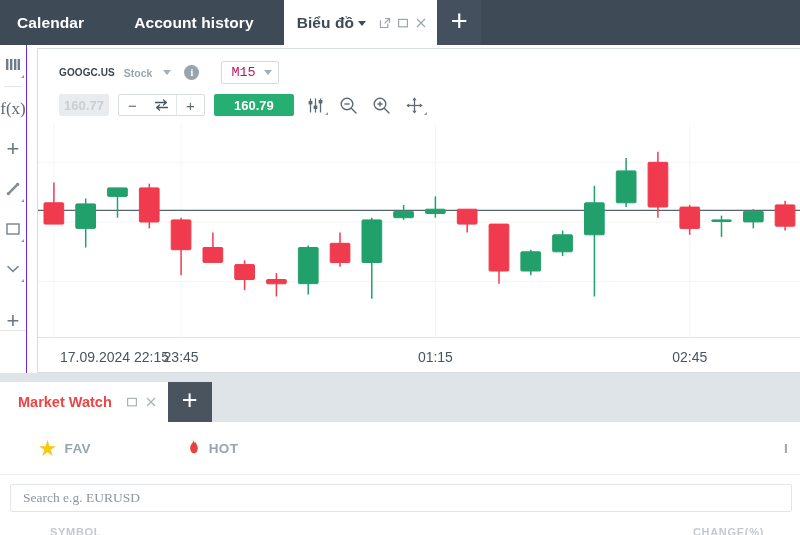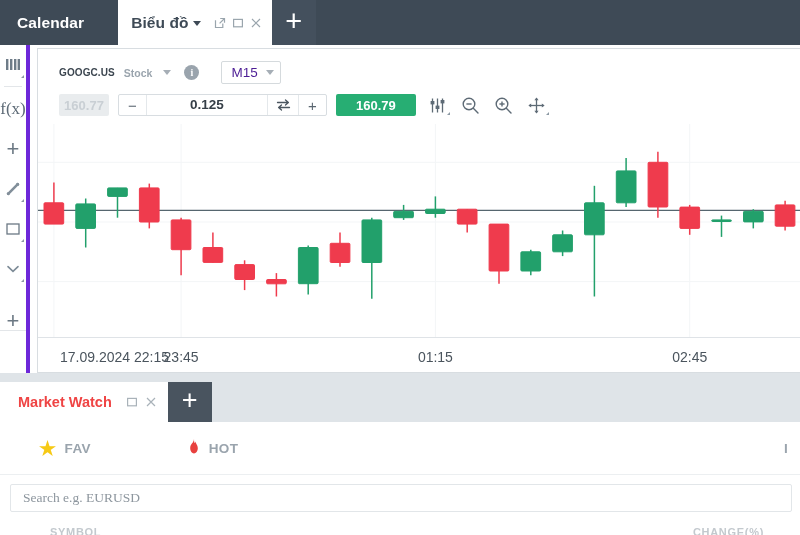--- a/index.html
+++ b/index.html
@@ -90,21 +90,21 @@
     margin-top: -3px;
   }
 
   
   .left-toolbar {
     position: absolute;
     left: 0; top: 45px;
     width: 26px;
     height: 330px;
     background: #ffffff;
-    border-right: 4px solid #6d28d9;
+    border-right: 1px solid #6d28d9;
     display: flex;
     flex-direction: column;
     align-items: center;
   }
   .lt-item {
     width: 26px;
     height: 40px;
     display: flex;
     align-items: center;
     justify-content: center;
@@ -206,23 +206,24 @@
   .tf-select {
     margin-left: 14px;
     height: 23px;
     min-width: 58px;
     border: 1px solid #d5dadd;
     border-radius: 2px;
     display: flex;
     align-items: center;
     padding: 0 6px 0 9px;
     font-size: 13.5px;
-    color: #4c1d95;
+    color: #be185d;
     cursor: pointer;
     box-sizing: border-box;
+    font-family: Liberation Mono, monospace;
   }
 
   .row-trade {
     position: absolute;
     left: 21px; top: 44px;
     display: flex;
     align-items: center;
     height: 24px;
   }
   .price-sell {
@@ -452,20 +453,23 @@
 </style>
 </head>
 <body>
 
 <div id="app">
 
   <div class="topbar">
     <div class="topbar-tab first">
       <span class="tab-title">Calendar</span>
     </div>
+    <div class="topbar-tab second">
+      <span class="tab-title">Account history</span>
+    </div>
     <div class="topbar-tab active">
       <span class="tab-title">Biểu đồ</span>
       <span class="caret-down"></span>
       <span class="tab-icons">
         <span class="tab-ico">
           <svg width="12" height="12" viewBox="0 0 12 12">
             <path d="M1.5 3.2 L1.5 10.5 L8.8 10.5 L8.8 6.6" fill="none" stroke="#9aa5ad" stroke-width="1.2"></path>
             <path d="M6.2 1.5 L10.5 1.5 L10.5 5.8" fill="none" stroke="#9aa5ad" stroke-width="1.2"></path>
             <path d="M10.5 1.5 L5.6 6.4" fill="none" stroke="#9aa5ad" stroke-width="1.2"></path>
           </svg>
@@ -542,21 +546,20 @@
         <span class="tf-select">
           <span>M15</span>
           <span class="sm-caret" style="margin-left:8px;"></span>
         </span>
       </div>
 
       <div class="row-trade">
         <span class="price-sell">160.77</span>
         <span class="vol-box">
           <span class="vol-btn">−</span>
-          <span class="vol-val">0.125</span>
           <span class="vol-swap">
             <svg width="15" height="14" viewBox="0 0 15 14">
               <path d="M1.5 4.5 L12 4.5 M9.5 2 L12.4 4.5 L9.5 7" fill="none" stroke="#4b5660" stroke-width="1.3" stroke-linecap="round" stroke-linejoin="round"></path>
               <path d="M13.5 9.5 L3 9.5 M5.5 7 L2.6 9.5 L5.5 12" fill="none" stroke="#4b5660" stroke-width="1.3" stroke-linecap="round" stroke-linejoin="round"></path>
             </svg>
           </span>
           <span class="vol-btn" style="border-left:1px solid #e4e8eb;">+</span>
         </span>
         <span class="price-buy">160.79</span>
 

